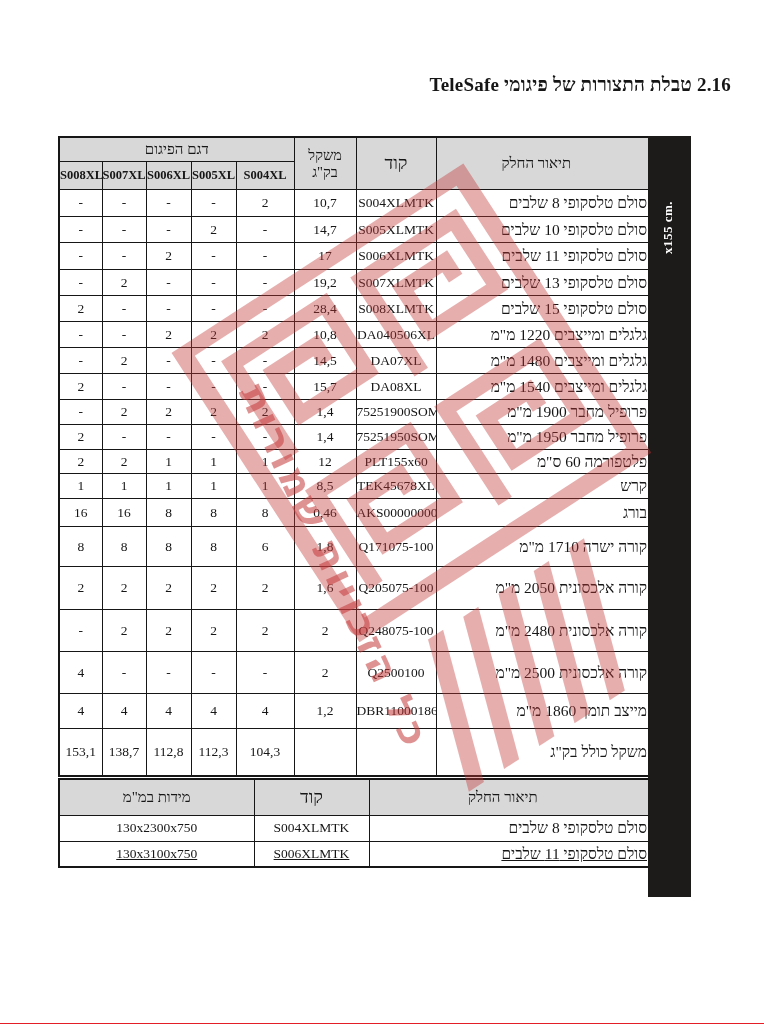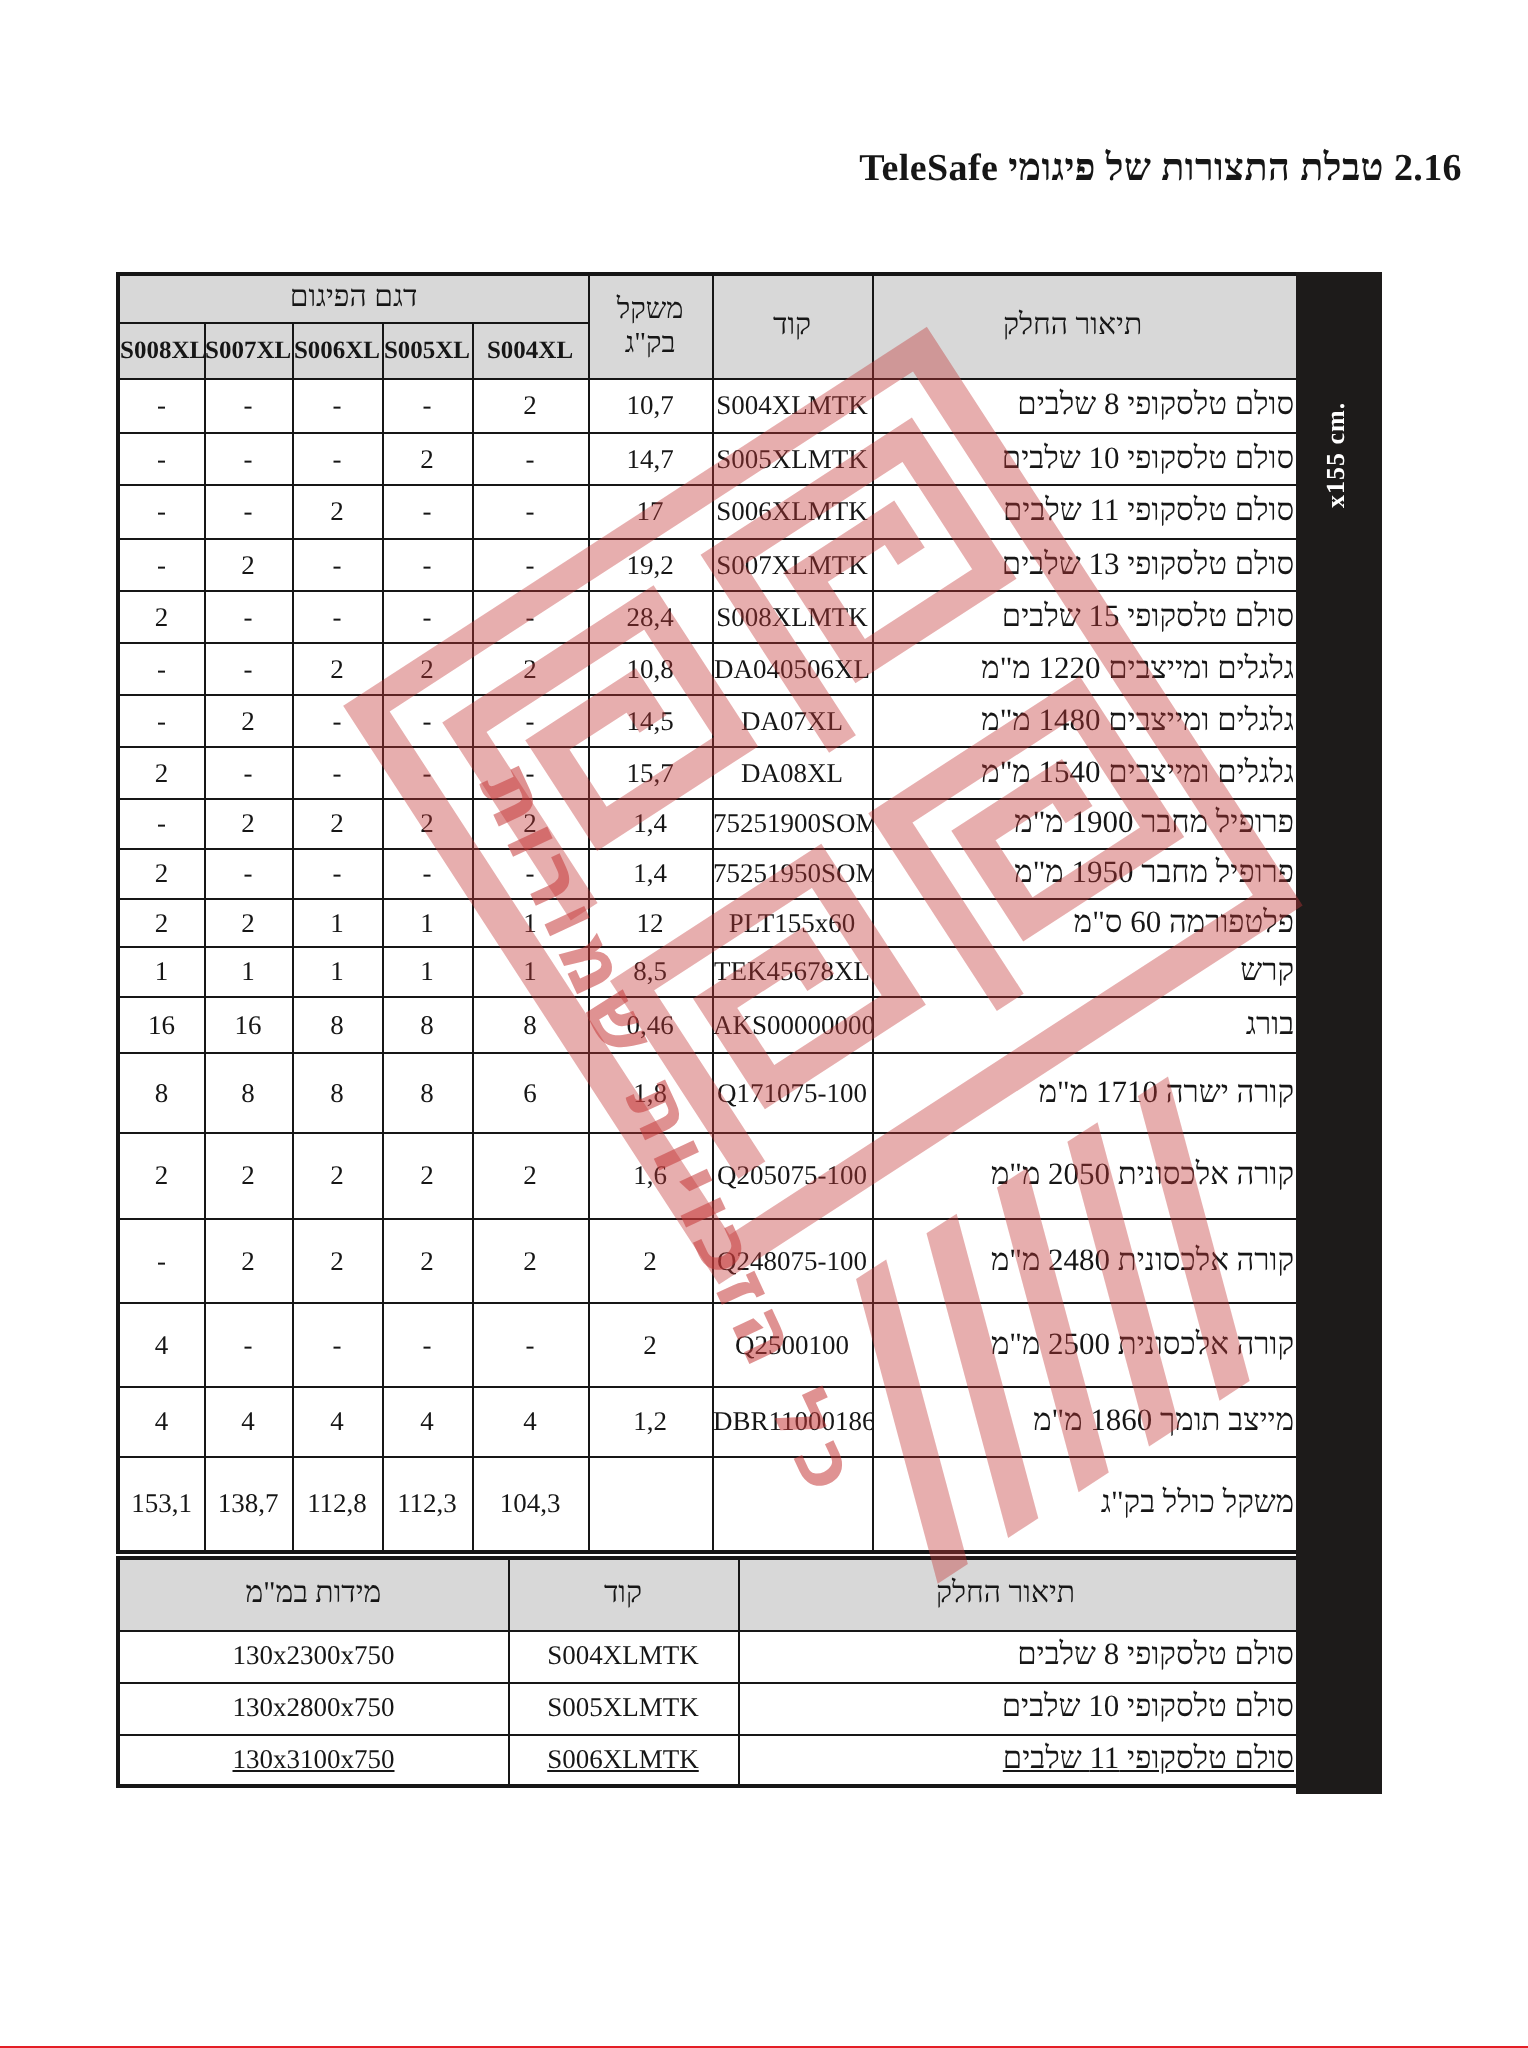--- a/index.html
+++ b/index.html
@@ -16,21 +16,21 @@
   }
   
   table{border-collapse:collapse;table-layout:fixed;}
   td,th{border:1px solid #161616;overflow:hidden;padding:0;vertical-align:middle;}
   .cfg-table{position:absolute;left:58px;top:88px;width:592px;border:2px solid #161616;padding-left:28px;}
   .dim-table{position:absolute;left:58px;top:730px;width:592px;border:2px solid #161616;}
   th{background:#d8d8d8;font-weight:normal;}
   .group-hd{font-size:15px;height:23px;}
   .model-hd{font-size:12.5px;font-weight:bold;height:27px;}
   .weight-hd{font-size:14.5px;line-height:1.15;padding:0 4px;}
-  .code-hd{font-size:15px;}
+  .code-hd{font-size:18px;}
   .desc-hd{font-size:15px;text-align:center;padding-right:14px;direction:rtl;}
   .qty-cell,.weight-cell{font-size:13.5px;text-align:center;}
   .code-cell{font-size:13.5px;text-align:center;}
   .desc-cell{font-size:15.5px;text-align:right;direction:rtl;padding-right:3px;white-space:nowrap;}
   .dim-cell{font-size:13.5px;text-align:center;}
   .dim-hd{font-size:15px;}
   
   .side-strip{
     position:absolute;left:648px;top:88px;width:43px;height:761px;
     background:#1d1b1a;z-index:4;
@@ -309,25 +309,20 @@
         <th class="code-hd">קוד</th>
         <th class="desc-hd">תיאור החלק</th>
       </tr>
     </thead>
     <tbody>
         <tr style="height: 26px;">
           <td class="dim-cell">130x2300x750</td>
           <td class="code-cell">S004XLMTK</td>
           <td class="desc-cell">סולם טלסקופי 8 שלבים</td>
         </tr>
-        <tr style="height: 26px;">
-          <td class="dim-cell">130x2800x750</td>
-          <td class="code-cell">S005XLMTK</td>
-          <td class="desc-cell">סולם טלסקופי 10 שלבים</td>
-        </tr>
         <tr style="height: 26px; text-decoration: underline;">
           <td class="dim-cell">130x3100x750</td>
           <td class="code-cell">S006XLMTK</td>
           <td class="desc-cell">סולם טלסקופי 11 שלבים</td>
         </tr>
       </tbody>
   </table>
 
   <div class="side-strip">
     <span class="strip-label">x155 cm.</span>

